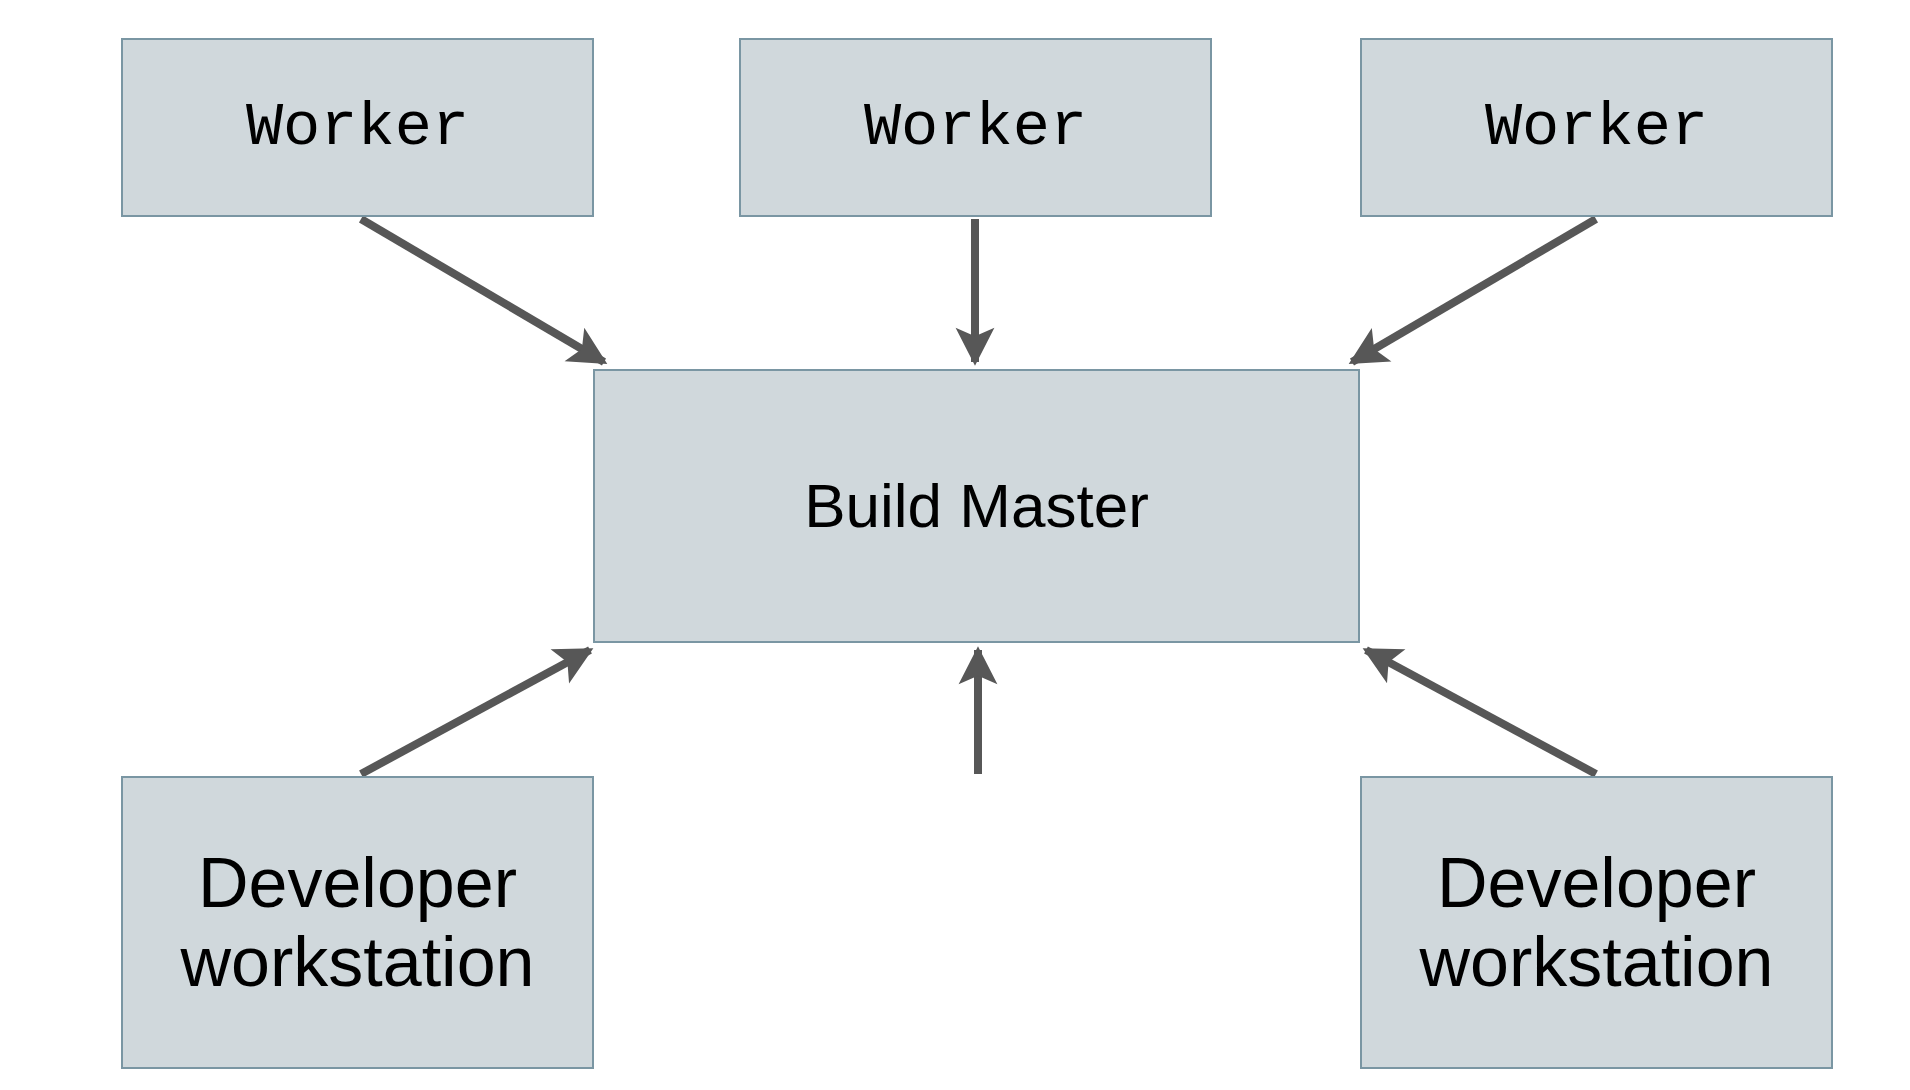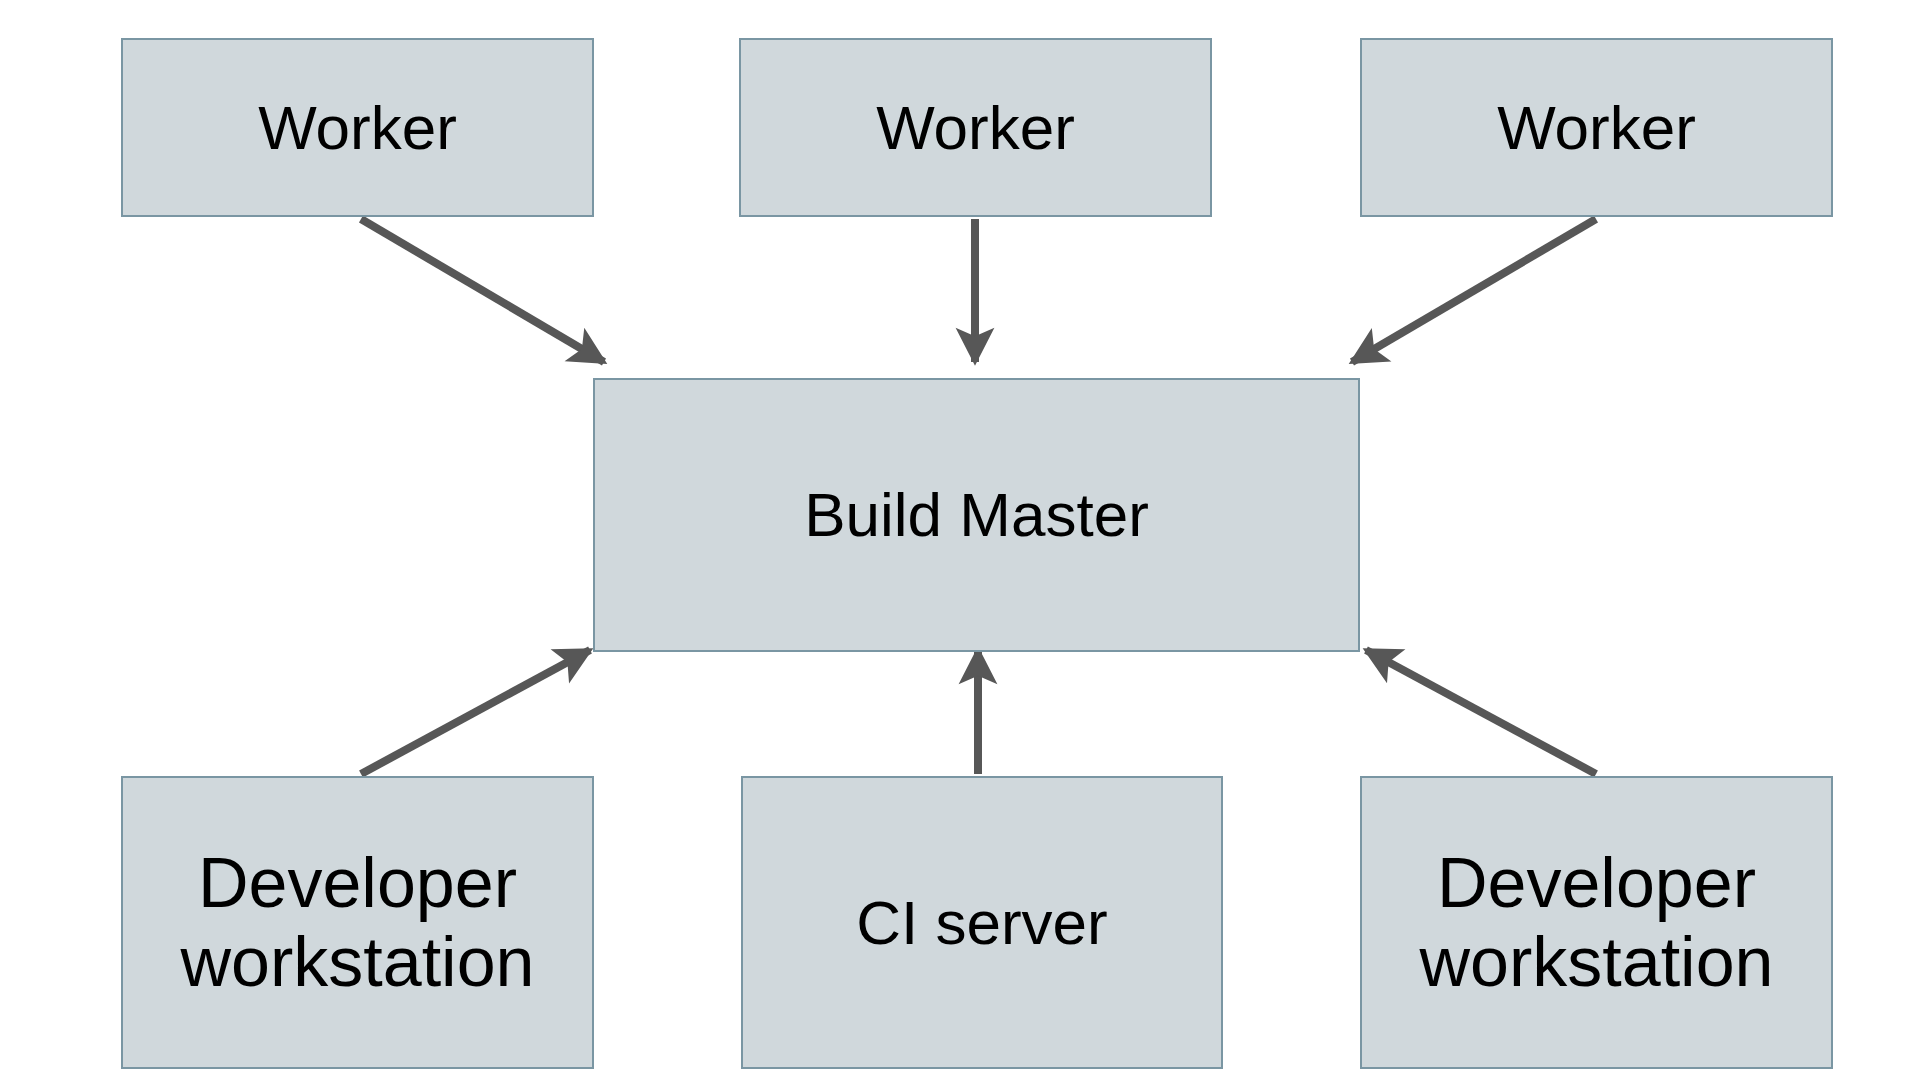--- a/index.html
+++ b/index.html
@@ -37,32 +37,32 @@
     text-align: center;
     color: #000000;
     line-height: 1.12;
     z-index: 2;
   }
   .node-label {
     display: block;
     white-space: pre-line;
     padding: 0 10px;
   }
-  .node-worker   { font-size: 62px; }
+  .node-worker   { font-size: 62px; font-family: Liberation Mono, monospace; }
   .node-master   { font-size: 62px; }
   .node-ci       { font-size: 62px; }
   .node-dev      { font-size: 70px; }
 
   
   #node-worker-1 { left: 121px; top: 38px;  width: 473px; height: 179px; }
   #node-worker-2 { left: 739px; top: 38px;  width: 473px; height: 179px; }
   #node-worker-3 { left: 1360px; top: 38px; width: 473px; height: 179px; }
 
   
-  #node-build-master { left: 593px; top: 369px; width: 767px; height: 274px; margin-top: 9px; }
+  #node-build-master { left: 593px; top: 369px; width: 767px; height: 274px; }
 
   
   #node-dev-left  { left: 121px;  top: 776px; width: 473px; height: 293px; }
   #node-ci-server { left: 741px;  top: 776px; width: 482px; height: 293px; }
   #node-dev-right { left: 1360px; top: 776px; width: 473px; height: 293px; }
 </style>
 </head>
 <body>
 
 <div id="canvas">
@@ -113,22 +113,19 @@
 
   <div class="node node-master" id="node-build-master">
     <span class="node-label">Build Master</span>
   </div>
 
   <div class="node node-dev" id="node-dev-left">
     <span class="node-label">Developer
 workstation</span>
   </div>
 
-  <div class="node node-ci" id="node-ci-server">
-    <span class="node-label">CI server</span>
-  </div>
 
   <div class="node node-dev" id="node-dev-right">
     <span class="node-label">Developer
 workstation</span>
   </div>
 
 </div>
 
 </body></html>

